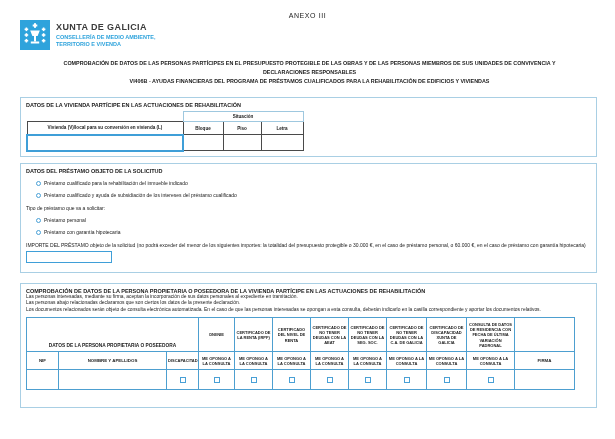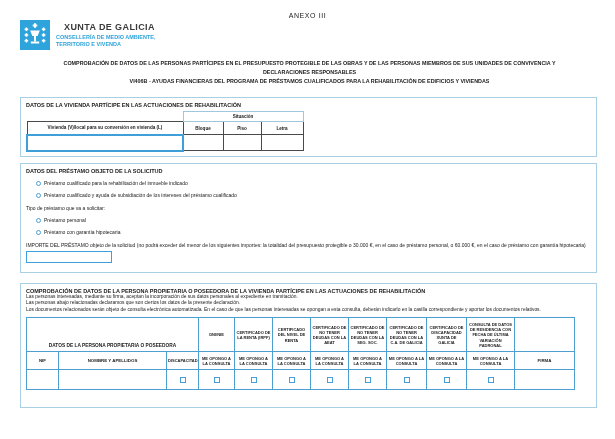--- a/index.html
+++ b/index.html
@@ -3,21 +3,21 @@
 <meta charset="utf-8">
 <style>
   * { margin:0; padding:0; box-sizing:border-box; }
   html,body { width:615px; height:439px; }
   body { position:relative; background:#ffffff; color:#111;
          font-family:"Liberation Sans","DejaVu Sans",sans-serif; overflow:hidden; }
 
   
   .logo-block { position:absolute; left:20px; top:20px; display:flex; gap:6px; }
   .logo-sq { width:30px; height:30px; flex:none; }
-  .org-name { font-size:9px; font-weight:bold; color:#3b3b3b; letter-spacing:.4px; padding-top:2px;margin-left:8px; }
+  .org-name { font-size:9px; font-weight:bold; color:#3b3b3b; letter-spacing:.4px; padding-top:2px; }
   .dept { font-size:5.5px; color:#2ea3dc; line-height:1.3; margin-top:2px; font-weight:bold; }
 
   .anexo { position:absolute; top:12px; left:0; width:100%; text-align:center;
            font-size:7px; letter-spacing:.6px; color:#1a1a1a; }
 
   .title-block { position:absolute; top:59px; left:24px; right:20px; text-align:center;
                  font-weight:bold; font-size:5.4px; line-height:9px; color:#1a1a1a; }
 
   
   .sec { position:absolute; left:20px; width:577px; border:1px solid #a9cfe4;

